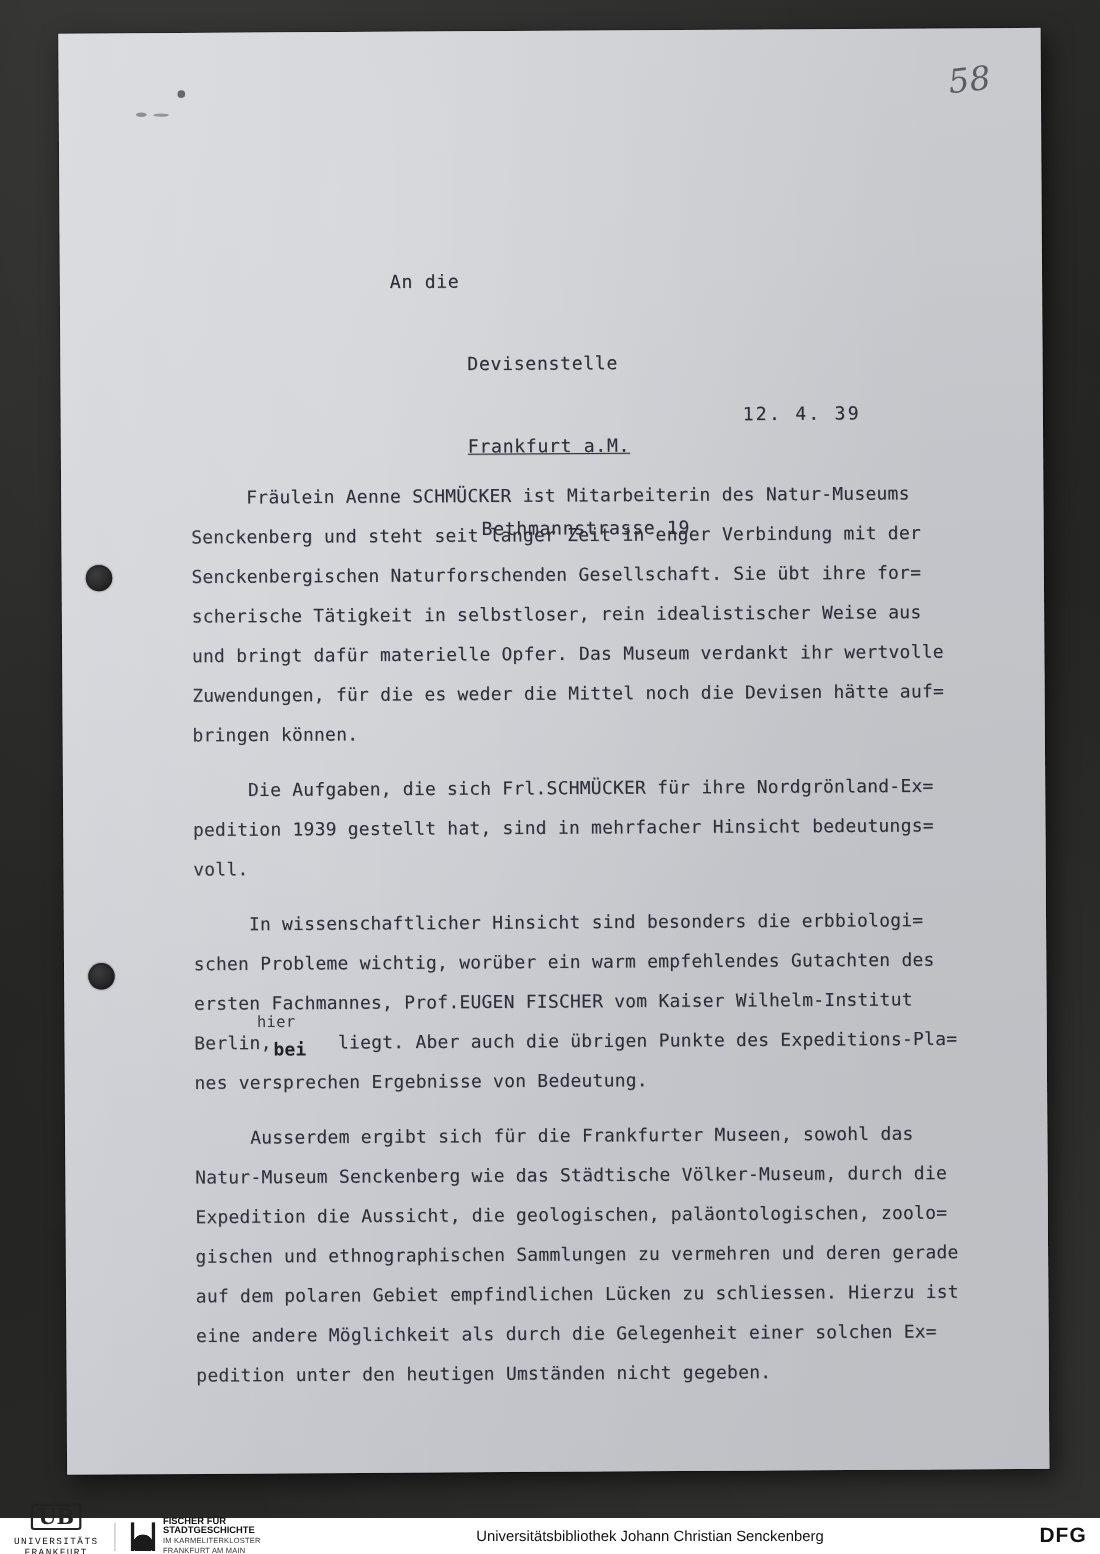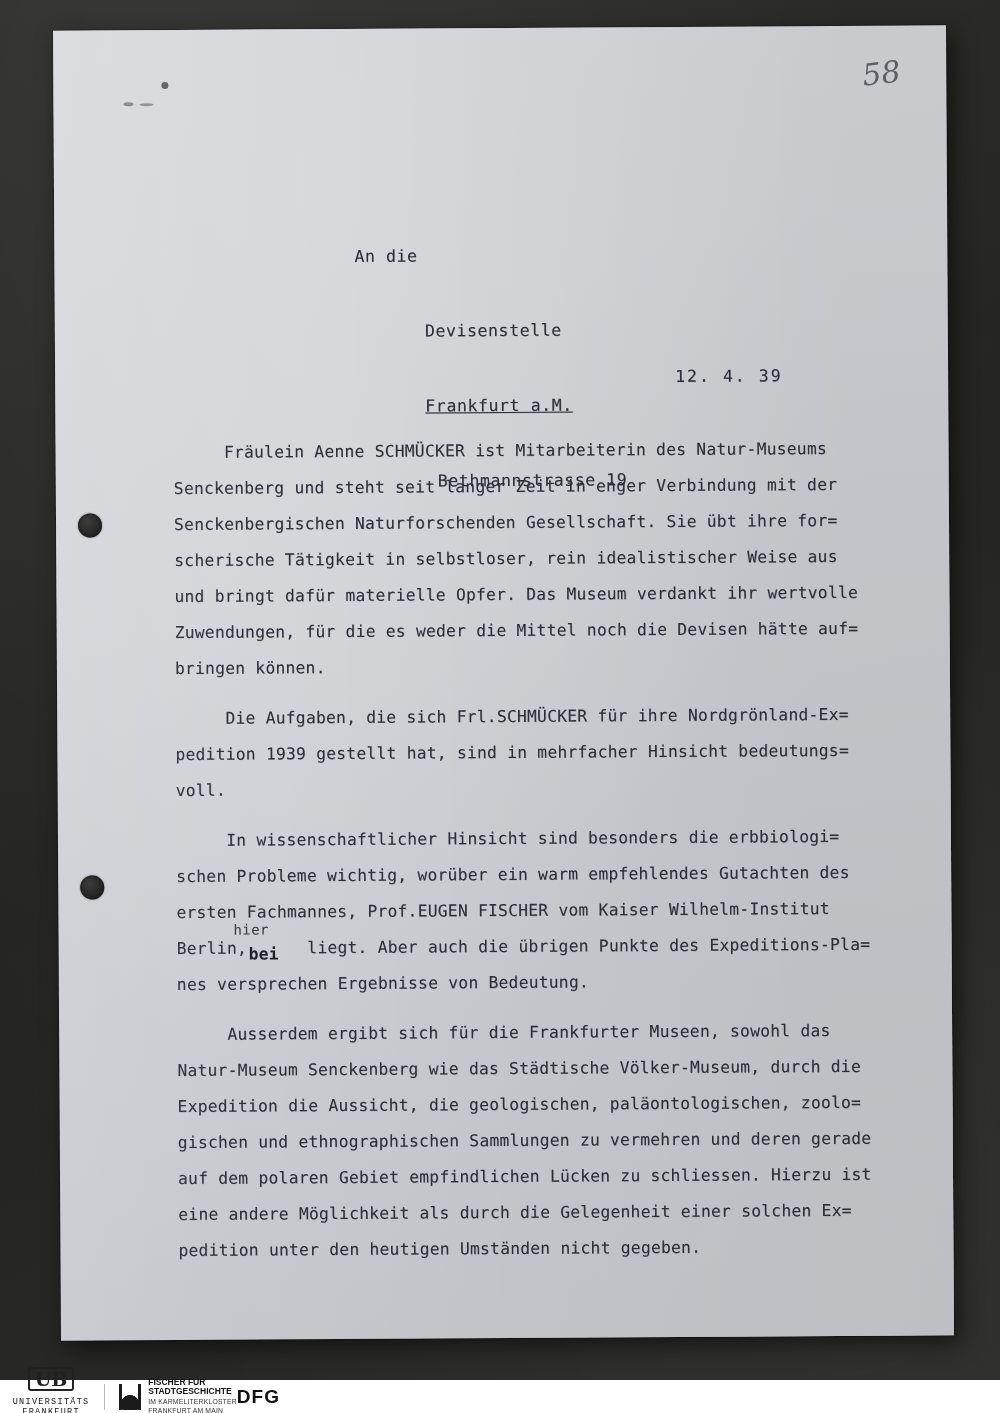--- a/index.html
+++ b/index.html
@@ -298,14 +298,15 @@
     <div class="isg-logo">
       <span class="isg-mark"></span>
       <span class="isg-text">
         <div>FISCHER FÜR</div>
         <div>STADTGESCHICHTE</div>
         <div class="s">IM KARMELITERKLOSTER</div>
         <div class="s">FRANKFURT AM MAIN</div>
       </span>
     </div>
   </div>
+  <div class="footer-center">Universitätsbibliothek Johann Christian Senckenberg</div>
   <div class="footer-right">DFG</div>
 </div>
 
 </body></html>

